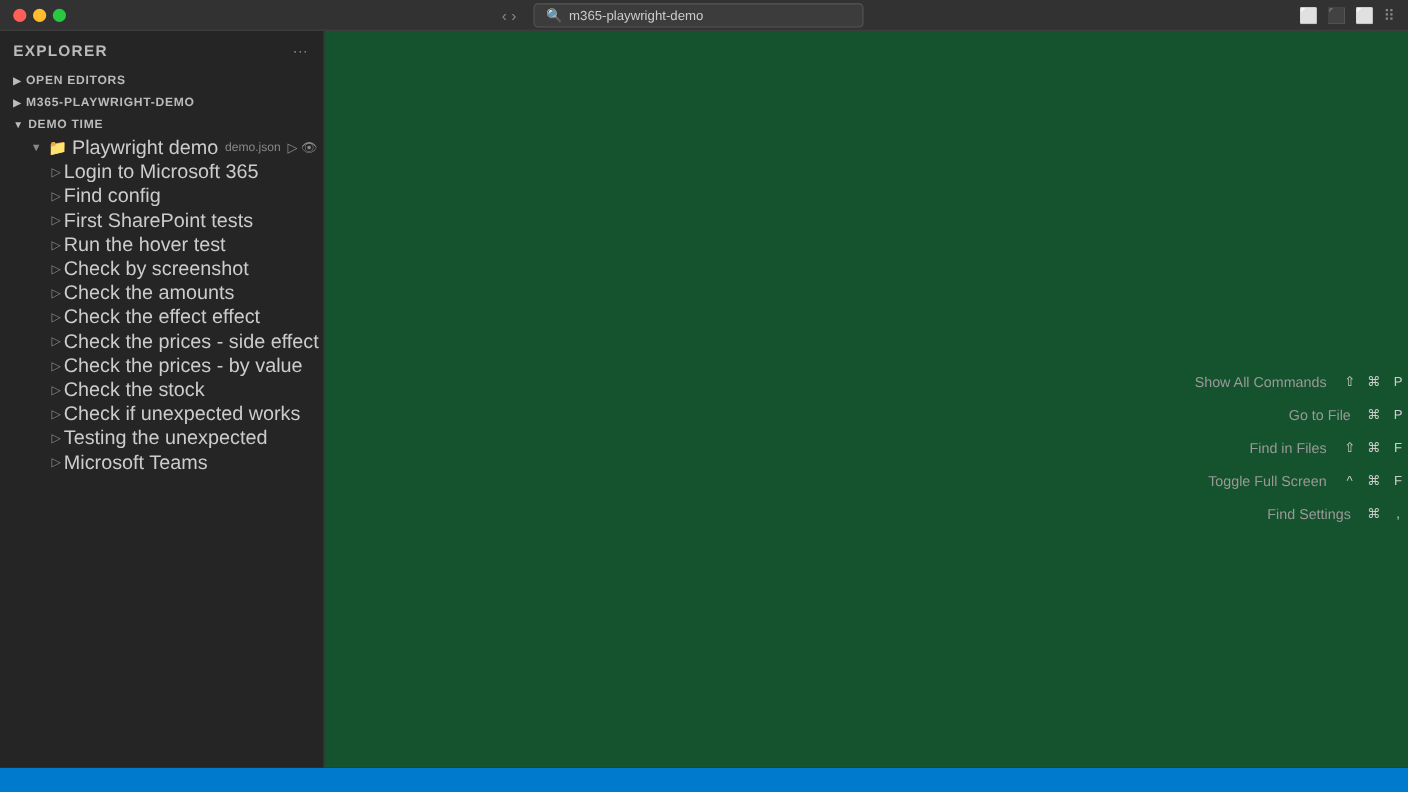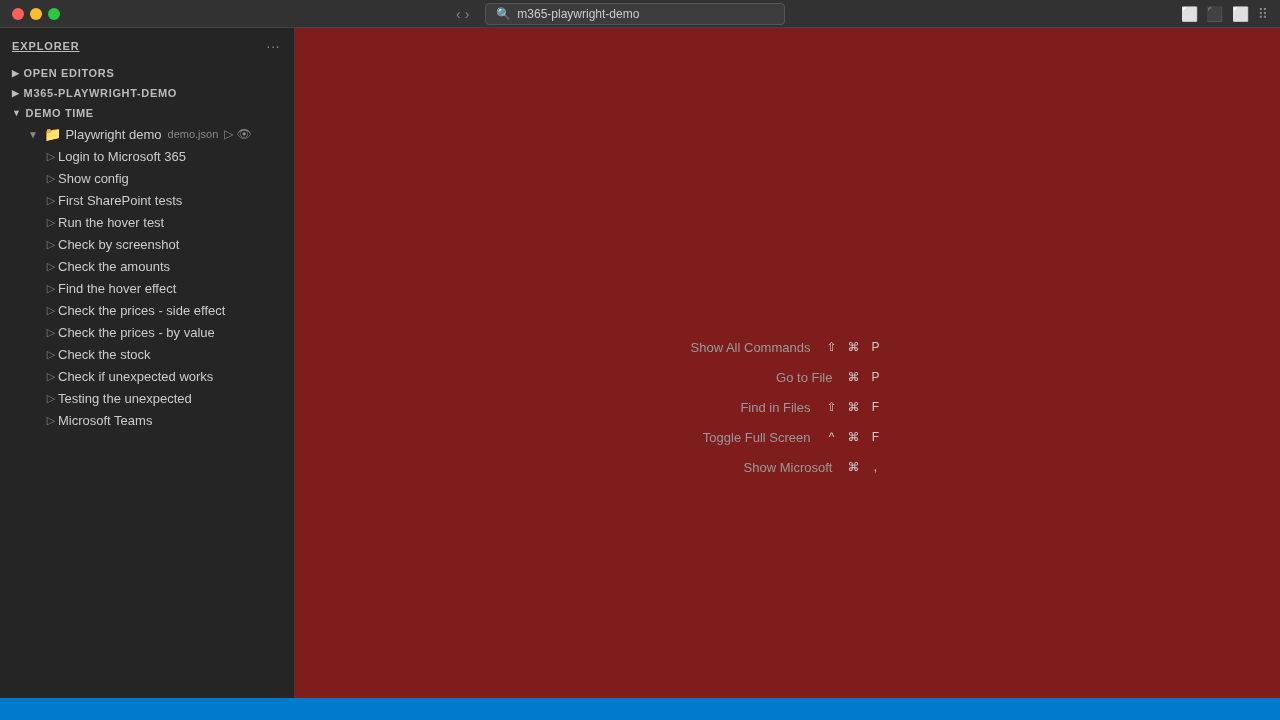--- a/index.html
+++ b/index.html
@@ -104,26 +104,25 @@
 
     .sidebar-header {
       display: flex;
       align-items: center;
       justify-content: space-between;
       padding: 8px 12px;
       height: 35px;
       flex-shrink: 0;
     }
     .sidebar-title {
-      font-size: 11px;
+      font-size: 14px;
       font-weight: 700;
       color: #bbb;
       letter-spacing: 0.08em;
       text-transform: uppercase;
-      text-decoration: underline;
     }
     .sidebar-header-icons {
       display: flex;
       gap: 4px;
     }
     .sidebar-header-icon {
       color: #858585;
       font-size: 14px;
       cursor: pointer;
       padding: 2px;
@@ -162,21 +161,21 @@
       width: 16px;
       flex-shrink: 0;
     }
     .tree-item .icon {
       margin-right: 4px;
       font-size: 14px;
       flex-shrink: 0;
     }
     .tree-item .label {
       color: #cccccc;
-      font-size: 13px;
+      font-size: 18px;
     }
     .tree-item .badge {
       font-size: 11px;
       color: #888;
       margin-left: 6px;
       text-align: right;
     }
     .tree-item .item-icons {
       display: flex;
       gap: 3px;
@@ -199,24 +198,24 @@
       width: 14px;
       flex-shrink: 0;
       display: flex;
       align-items: center;
       justify-content: center;
     }
 
     
     .content {
       flex: 1;
-      background: #7f1d1d;
+      background: #14532d;
       display: flex;
       flex-direction: column;
-      align-items: center;
+      align-items: flex-end;
       justify-content: center;
       padding-top: 88px;
     }
     .command-list {
       display: flex;
       flex-direction: column;
       gap: 12px;
       align-items: flex-end;
     }
     .command-row {
@@ -330,41 +329,41 @@
         <span class="item-icon">👁</span>
       </div>
     </div>
 
     <div class="tree-item indent-3">
       <span class="play-icon">▷</span>
       <span class="label">Login to Microsoft 365</span>
     </div>
     <div class="tree-item indent-3">
       <span class="play-icon">▷</span>
-      <span class="label">Show config</span>
+      <span class="label">Find config</span>
     </div>
     <div class="tree-item indent-3">
       <span class="play-icon">▷</span>
       <span class="label">First SharePoint tests</span>
     </div>
     <div class="tree-item indent-3">
       <span class="play-icon">▷</span>
       <span class="label">Run the hover test</span>
     </div>
     <div class="tree-item indent-3">
       <span class="play-icon">▷</span>
       <span class="label">Check by screenshot</span>
     </div>
     <div class="tree-item indent-3">
       <span class="play-icon">▷</span>
       <span class="label">Check the amounts</span>
     </div>
     <div class="tree-item indent-3">
       <span class="play-icon">▷</span>
-      <span class="label">Find the hover effect</span>
+      <span class="label">Check the effect effect</span>
     </div>
     <div class="tree-item indent-3">
       <span class="play-icon">▷</span>
       <span class="label">Check the prices - side effect</span>
     </div>
     <div class="tree-item indent-3">
       <span class="play-icon">▷</span>
       <span class="label">Check the prices - by value</span>
     </div>
     <div class="tree-item indent-3">
@@ -412,21 +411,21 @@
       </div>
       <div class="command-row">
         <span class="command-label">Toggle Full Screen</span>
         <div class="kbd-group">
           <span class="kbd">^</span>
           <span class="kbd">⌘</span>
           <span class="kbd">F</span>
         </div>
       </div>
       <div class="command-row">
-        <span class="command-label">Show Microsoft</span>
+        <span class="command-label">Find Settings</span>
         <div class="kbd-group">
           <span class="kbd">⌘</span>
           <span class="kbd">,</span>
         </div>
       </div>
     </div>
   </div>
 </div>
 
 <div class="statusbar"></div>

